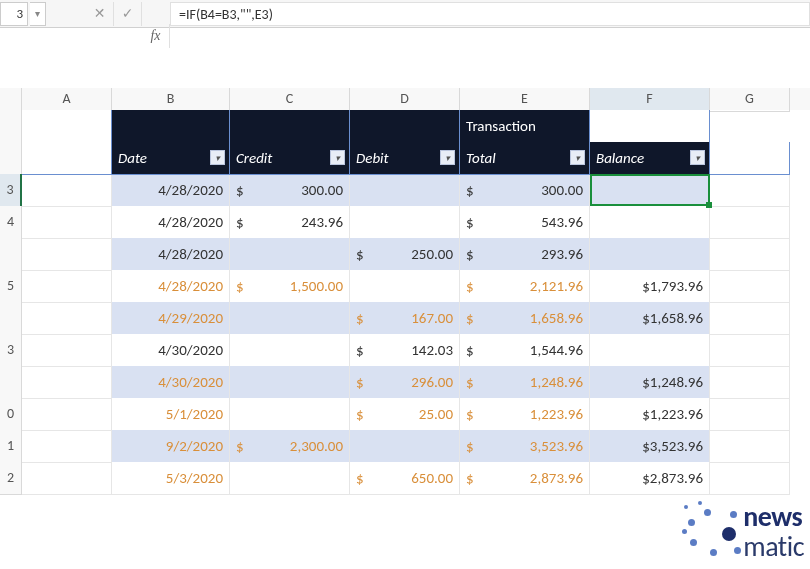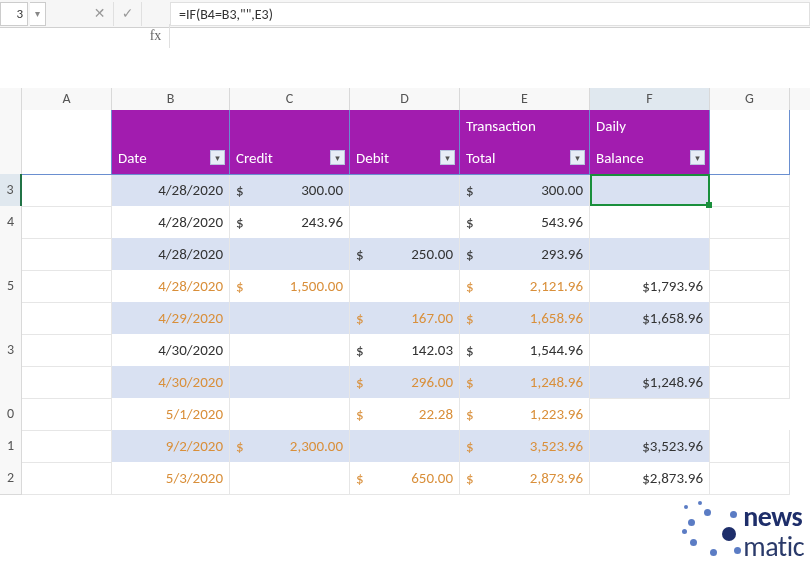--- a/index.html
+++ b/index.html
@@ -49,21 +49,21 @@
   .fb-btn {
     width: 28px;
     height: 24px;
     display: flex;
     align-items: center;
     justify-content: center;
     color: #999;
     font-size: 14px;
     border-right: 1px solid #e0e0e0;
   }
-  .fb-btn.fx { font-family: serif; color: #666; margin-top: 44px; }
+  .fb-btn.fx { font-style: italic; font-family: serif; color: #666; margin-top: 44px; }
   .formula-input {
     flex: 1;
     padding: 0 8px;
     background: #fff;
     height: 24px;
     line-height: 24px;
     font-size: 14px;
     color: #333;
     border: 1px solid #e0e0e0;
   }
@@ -108,29 +108,29 @@
     border-right: 1px solid #e6e6e6;
     border-bottom: 1px solid #e6e6e6;
     padding: 0 6px;
     line-height: 32px;
     text-align: right;
     white-space: nowrap;
     overflow: visible;
     font-size: 15px;
   }
   .header-row .cell {
-    background: #a21caf;
+    background: #0f172a;
     color: #fff;
     border-right: 1px solid #6a8fd0;
     border-bottom: 1px solid #6a8fd0;
     text-align: left;
     font-weight: 500;
     position: relative;
   }
-  .header-line2 { overflow: visible; }
+  .header-line2 { overflow: visible; font-style: italic; }
   .dd {
     position: absolute;
     right: 4px;
     top: 8px;
     width: 15px;
     height: 15px;
     background: #e8edf7;
     border: 1px solid #bac5de;
     display: flex;
     align-items: center;
@@ -205,21 +205,20 @@
   </div>
 
   <div class="rows" id="rows">
       <div class="row header-row">
         <div class="rh"></div>
         <div class="cell" style="background:#fff"></div>
         <div class="cell"></div>
         <div class="cell"></div>
         <div class="cell"></div>
         <div class="cell" style="text-align:left">Transaction</div>
-        <div class="cell" style="text-align:left">Daily</div>
         <div class="cell" style="background:#fff"></div>
       </div>
       <div class="row header-row header-line2">
         <div class="rh"></div>
         <div class="cell" style="background:#fff"></div>
         <div class="cell">Date<div class="dd">▾</div></div>
         <div class="cell">Credit<div class="dd">▾</div></div>
         <div class="cell">Debit<div class="dd">▾</div></div>
         <div class="cell">Total<div class="dd">▾</div></div>
         <div class="cell">Balance<div class="dd">▾</div></div>
@@ -366,29 +365,30 @@
         <div class="cell"></div>
       </div>
       <div class="row band-white orange-row">
         <div class="rh">0</div>
         <div class="cell"></div>
         <div class="cell table orange" style="text-align:right">5/1/2020</div>
         <div class="cell table "></div>
         <div class="cell table ">
           <div class="money orange">
             <span class="sym">$</span>
-            <span class="val">22.28</span>
+            <span class="val">25.00</span>
           </div>
         </div>
         <div class="cell table ">
           <div class="money orange">
             <span class="sym">$</span>
             <span class="val">1,223.96</span>
           </div>
         </div>
+        <div class="cell table" style="text-align:right">$1,223.96</div>
         <div class="cell"></div>
       </div>
       <div class="row band-light orange-row">
         <div class="rh">1</div>
         <div class="cell"></div>
         <div class="cell table orange" style="text-align:right">9/2/2020</div>
         <div class="cell table ">
           <div class="money orange">
             <span class="sym">$</span>
             <span class="val">2,300.00</span>

